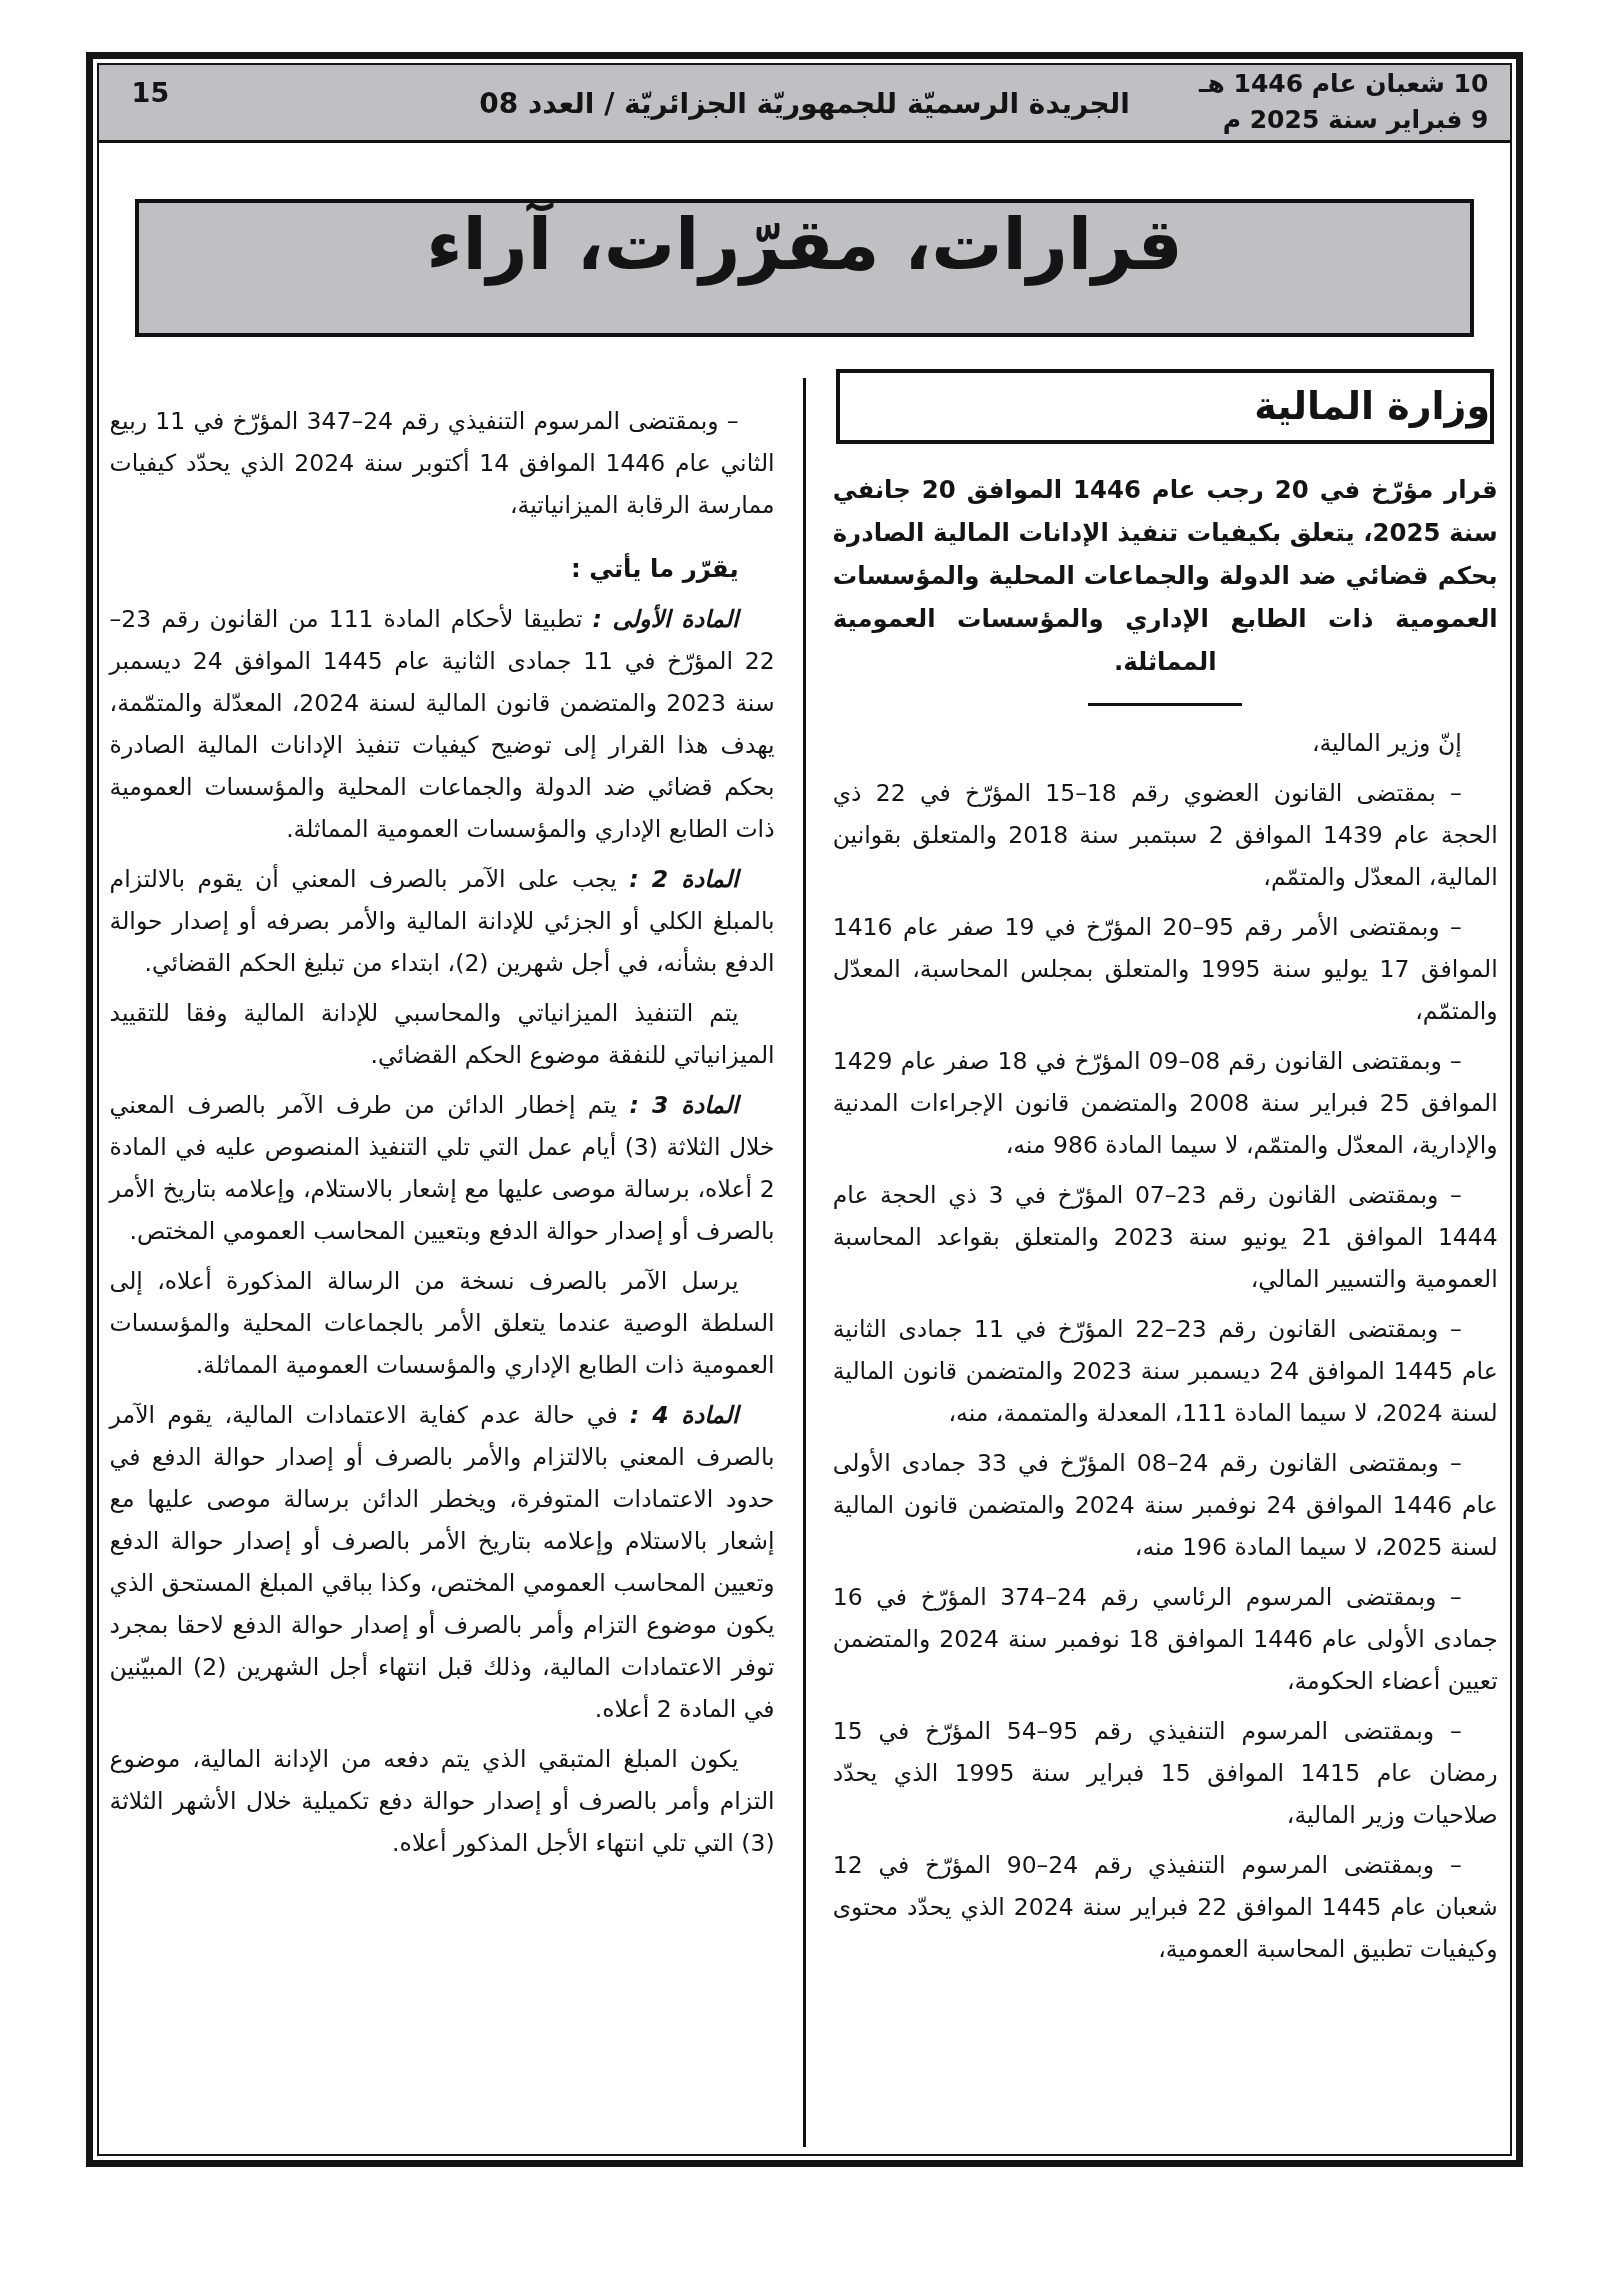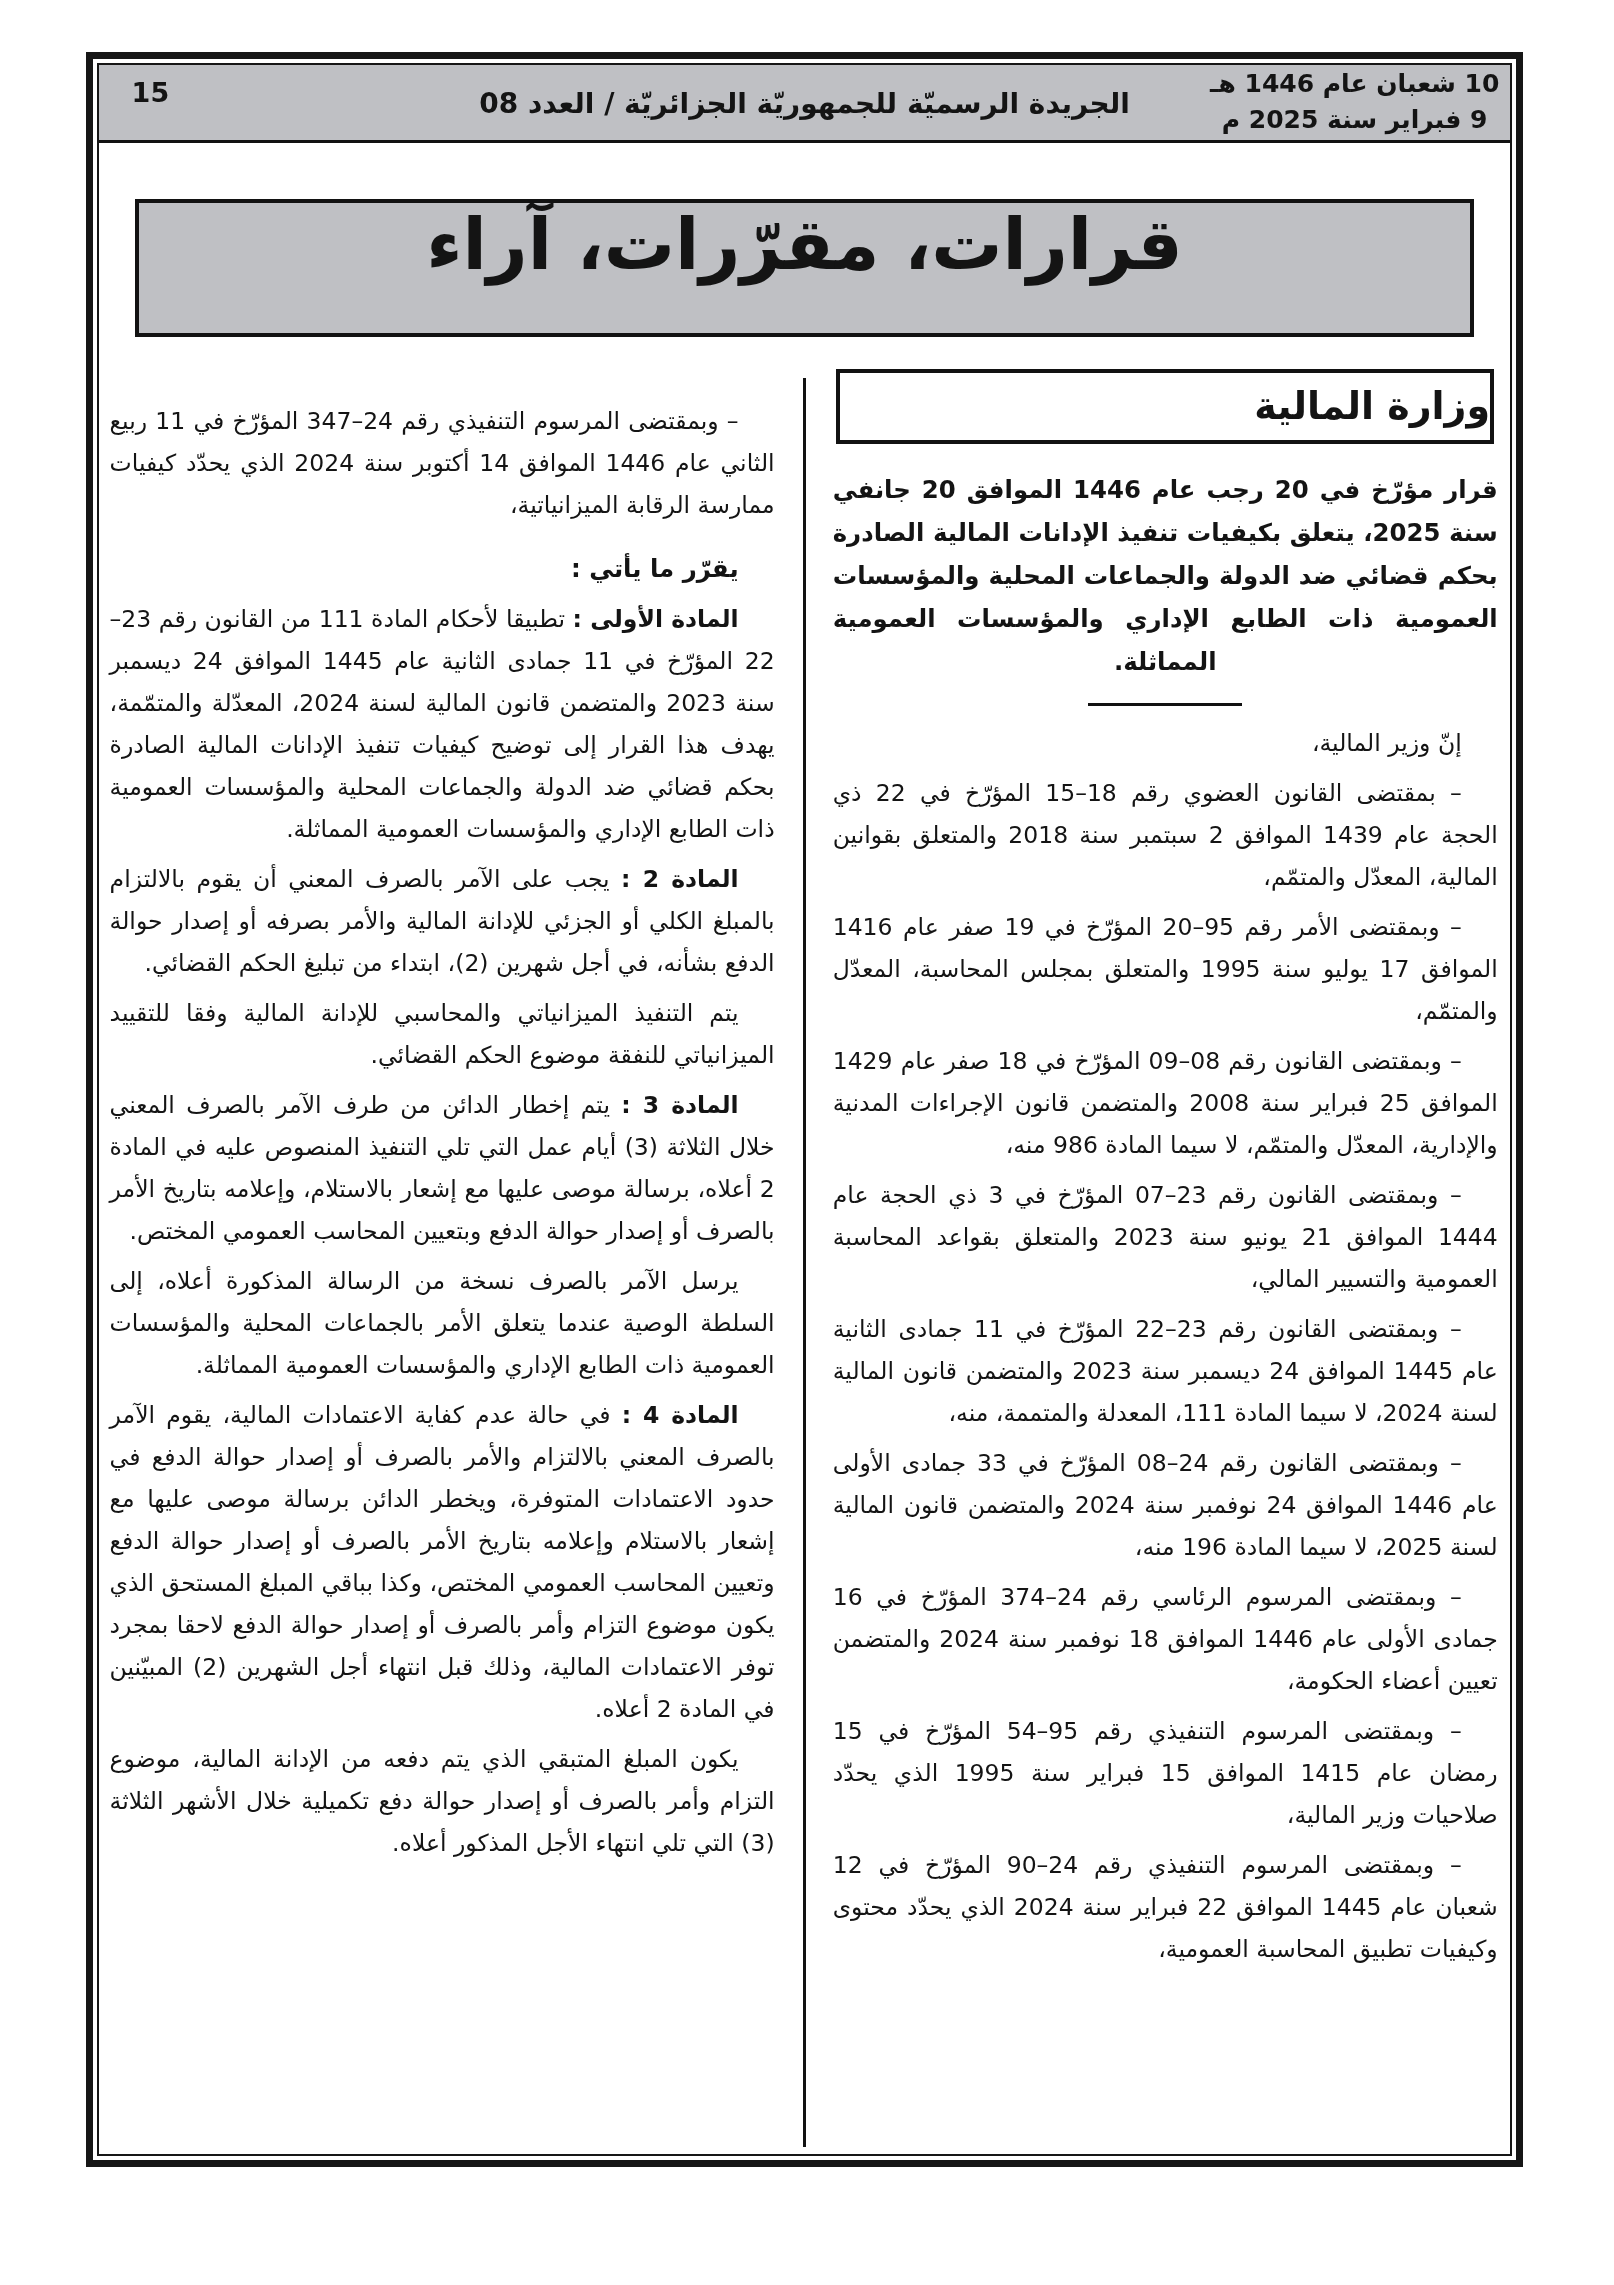--- a/index.html
+++ b/index.html
@@ -41,22 +41,22 @@
   .page-number {
     position: absolute; left: 33px; top: 12.7px;
     font-size: 27px; font-weight: bold;
   }
   .journal-title {
     position: absolute; left: 0; right: 0; top: 22px;
     text-align: center;
     font-size: 28px; font-weight: bold;
   }
   .header-dates {
-    position: absolute; right: 11px; top: 1.8px;
-    text-align: center;
+    position: absolute; right: 22px; top: 1.8px;
+    text-align: right;
     font-size: 25px; font-weight: bold;
     line-height: 36px;
   }
 
   
   .section-banner {
     position: absolute; top: 134px; left: 36px; right: 36px;
     height: 138px;
     background: #bfc0c4;
     border: 4.5px solid #121212;
@@ -115,21 +115,21 @@
     border: 0; border-top: 3.6px solid #121212;
     margin: 20px auto 9px auto;
   }
   .minister-intro { margin-top: 16.3px !important; }
 
   .decides-line {
     font-weight: bold;
     font-size: 24.4px !important;
     margin-top: 22px !important;
   }
-  .art-label { font-weight: bold; }
+  .art-label { font-weight: bold; font-style: italic; }
 </style>
 </head>
 <body>
 
 <div class="page">
   <div class="frame">
     <div class="frame-inner">
 
       <div class="header-band">
         <span class="page-number">15</span>

